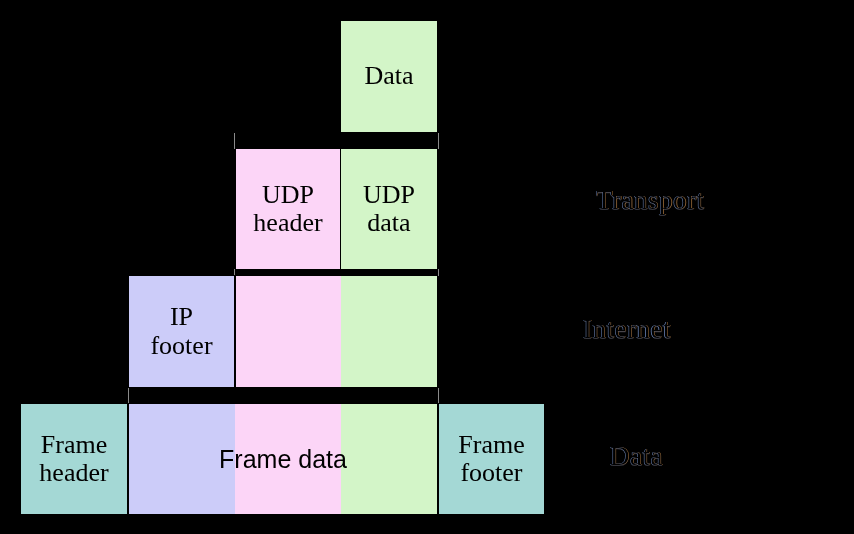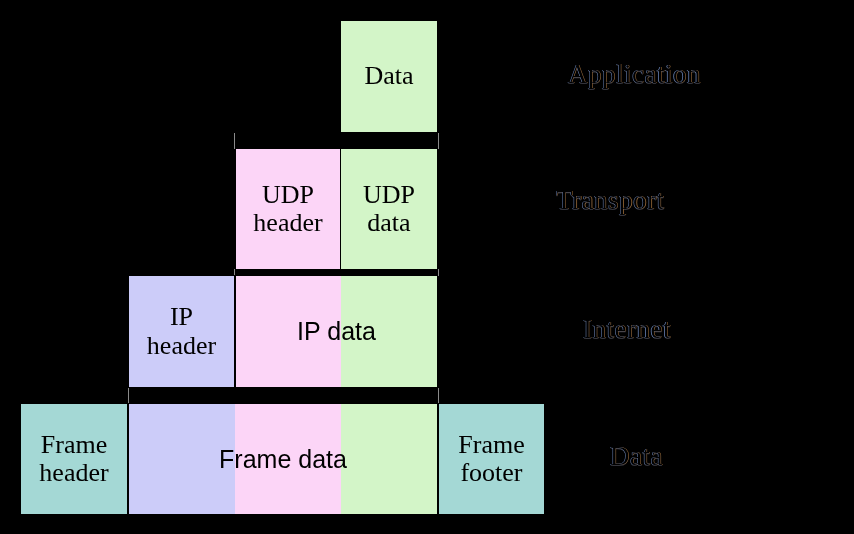--- a/index.html
+++ b/index.html
@@ -103,37 +103,35 @@
   <div class="guide" style="left:438px; top:388px;  height:16px;"></div>
 
   <div class="cell" style="left:340px; top:20px; width:98px; height:113px; background:#d3f5c8;">Data</div>
 
   <div class="cell" style="left:235px; top:148px; width:106px; height:122px; background:#fcd5f7;">UDP
 header</div>
   <div class="cell" style="left:340px; top:148px; width:98px; height:122px; background:#d3f5c8;">UDP
 data</div>
 
   <div class="cell" style="left:128px; top:275px; width:107px; height:113px; background:#ccccf9;">IP
-header</div>
+footer</div>
 
   <div class="band" style="left:235px; top:275px; width:106px; height:113px; background:#fcd5f7;"></div>
   <div class="band" style="left:341px; top:275px; width:97px;  height:113px; background:#d3f5c8;"></div>
   <div class="rowframe" style="left:235px; top:275px; width:203px; height:113px;"></div>
-  <div class="overlay-label" style="left:235px; top:275px; width:203px; height:113px;">IP data</div>
 
   <div class="cell" style="left:20px; top:403px; width:108px; height:112px; background:#a4d8d5;">Frame
 header</div>
 
   <div class="band" style="left:128px; top:403px; width:107px; height:112px; background:#ccccf9;"></div>
   <div class="band" style="left:235px; top:403px; width:106px; height:112px; background:#fcd5f7;"></div>
   <div class="band" style="left:341px; top:403px; width:97px;  height:112px; background:#d3f5c8;"></div>
   <div class="rowframe" style="left:128px; top:403px; width:310px; height:112px;"></div>
   <div class="overlay-label" style="left:128px; top:403px; width:310px; height:112px;text-align:right;">Frame data</div>
 
   <div class="cell" style="left:438px; top:403px; width:107px; height:112px; background:#a4d8d5;">Frame
 footer</div>
 
-  <div class="layer-label" style="left:568px; top:59px;">Application</div>
-  <div class="layer-label" style="left:556px; top:185px;">Transport</div>
+  <div class="layer-label" style="left:596px; top:185px;">Transport</div>
   <div class="layer-label" style="left:583px; top:314px;text-align:center;">Internet</div>
   <div class="layer-label" style="left:610px; top:441px;">Data</div>
 
 </div>
 
 </body></html>

